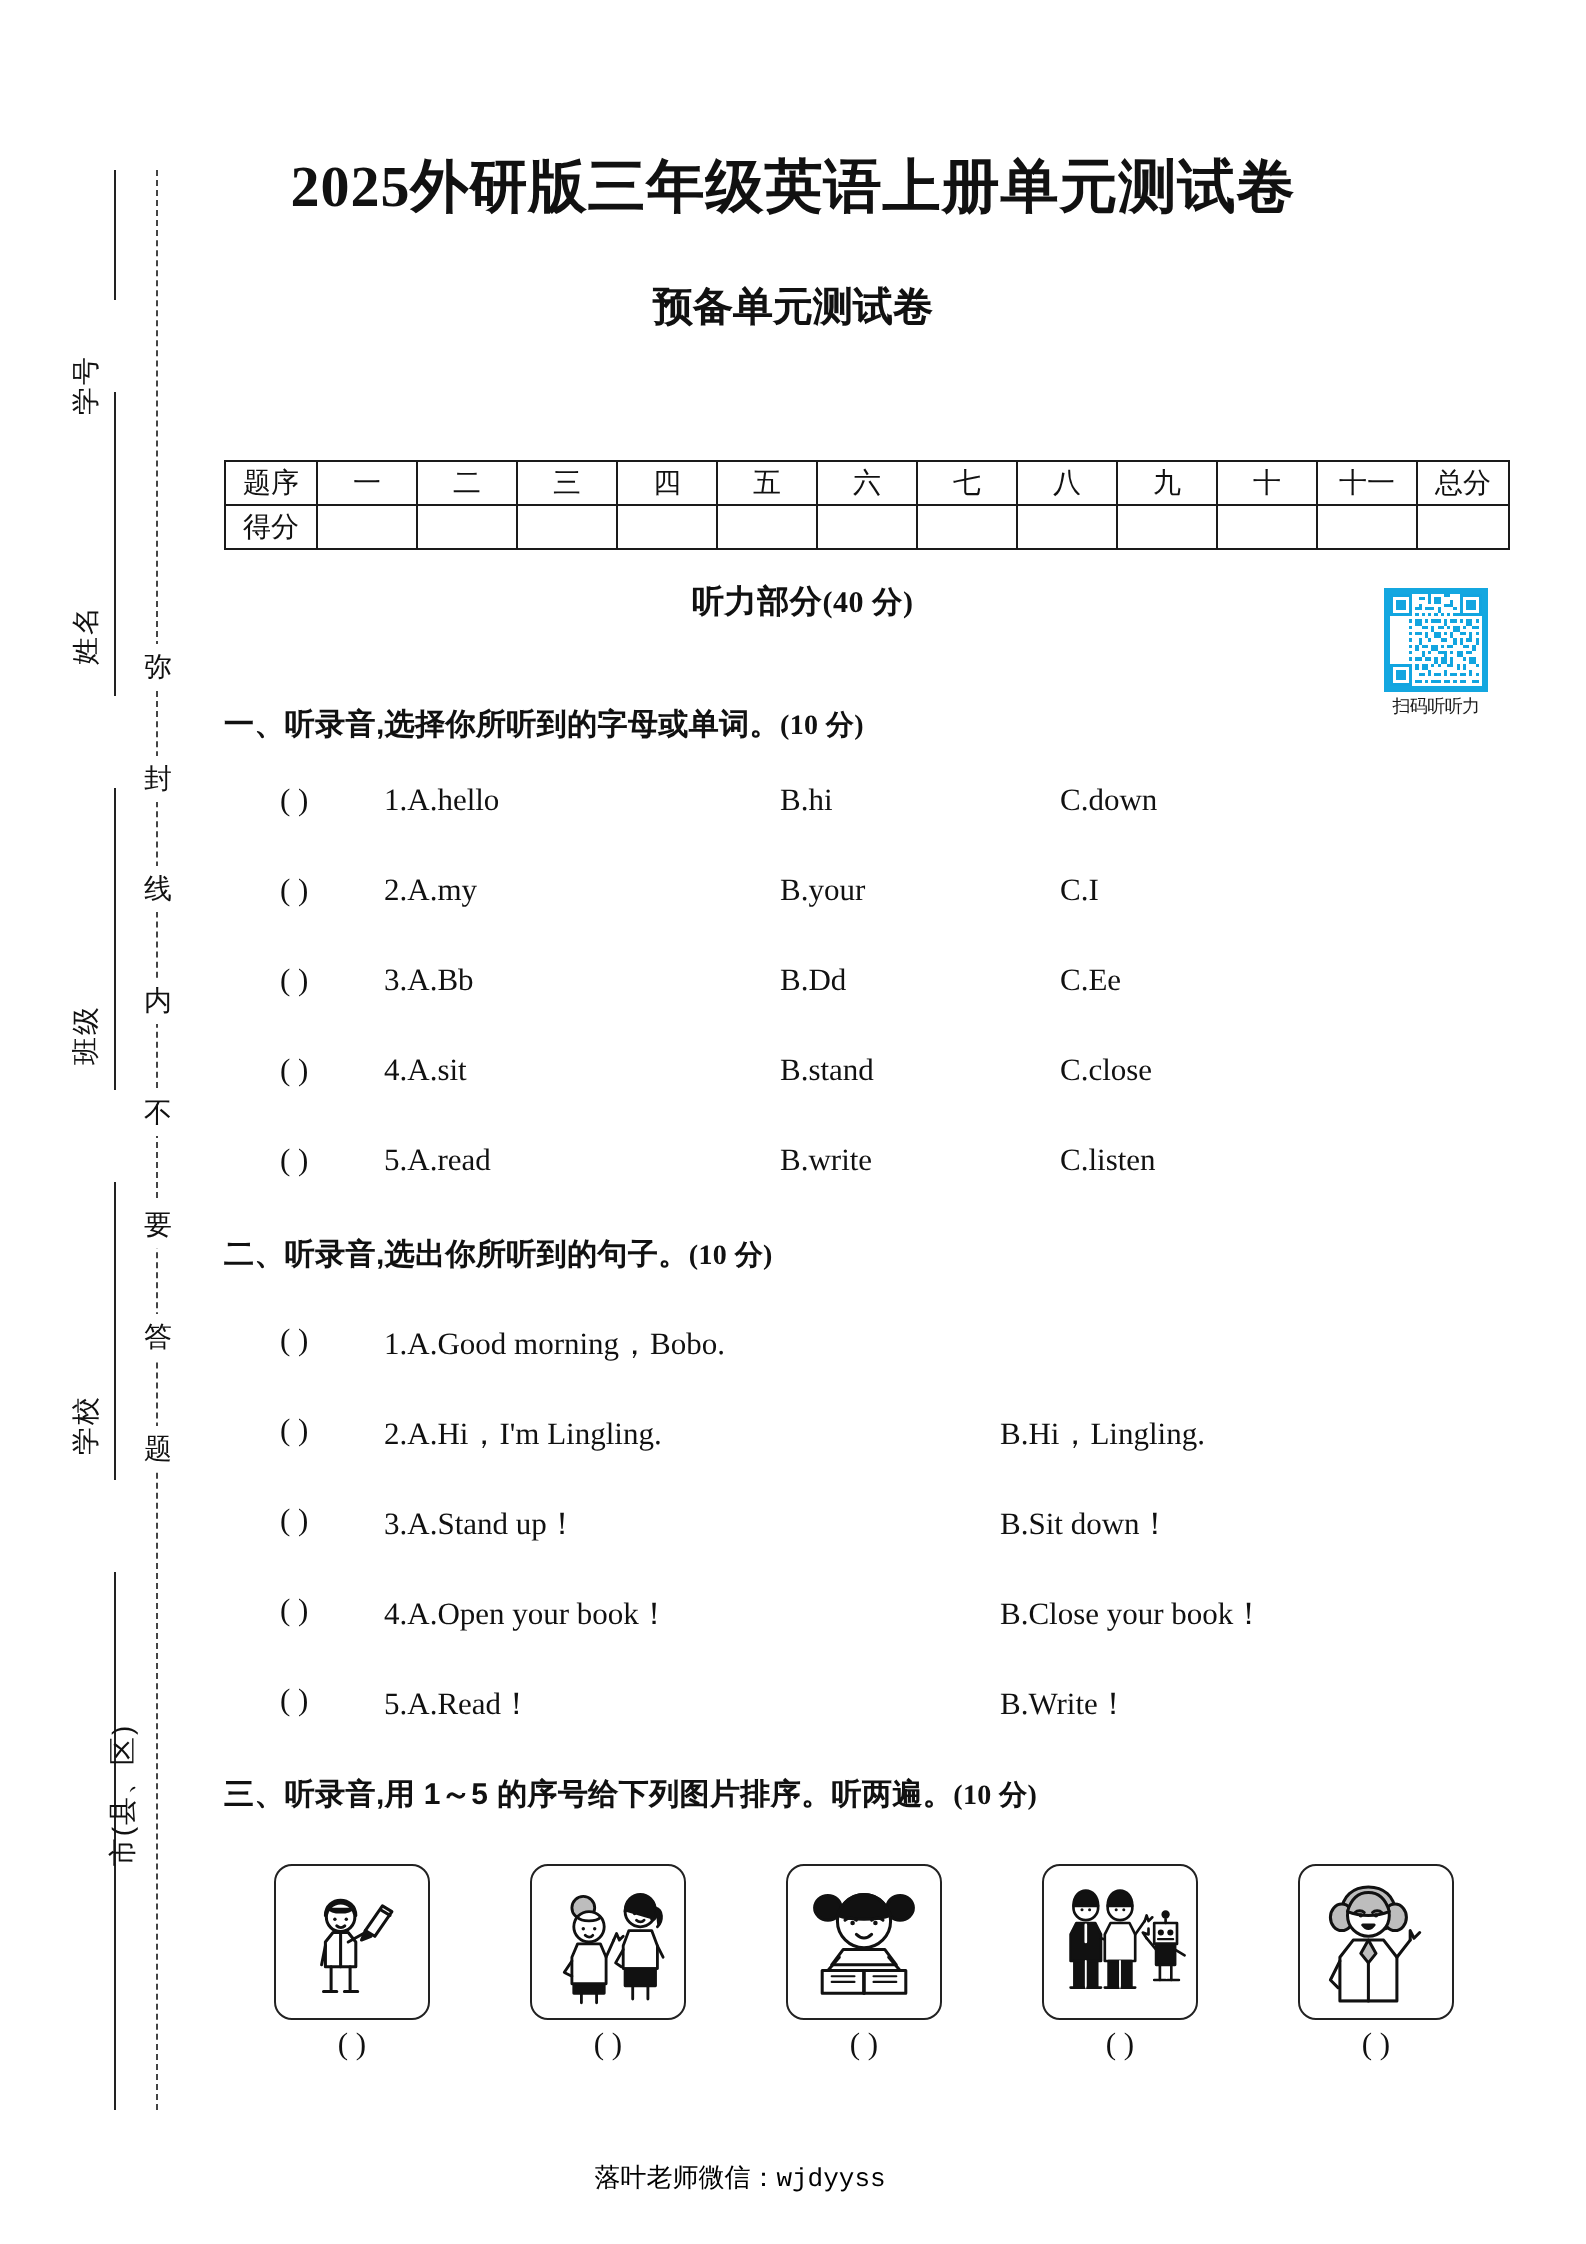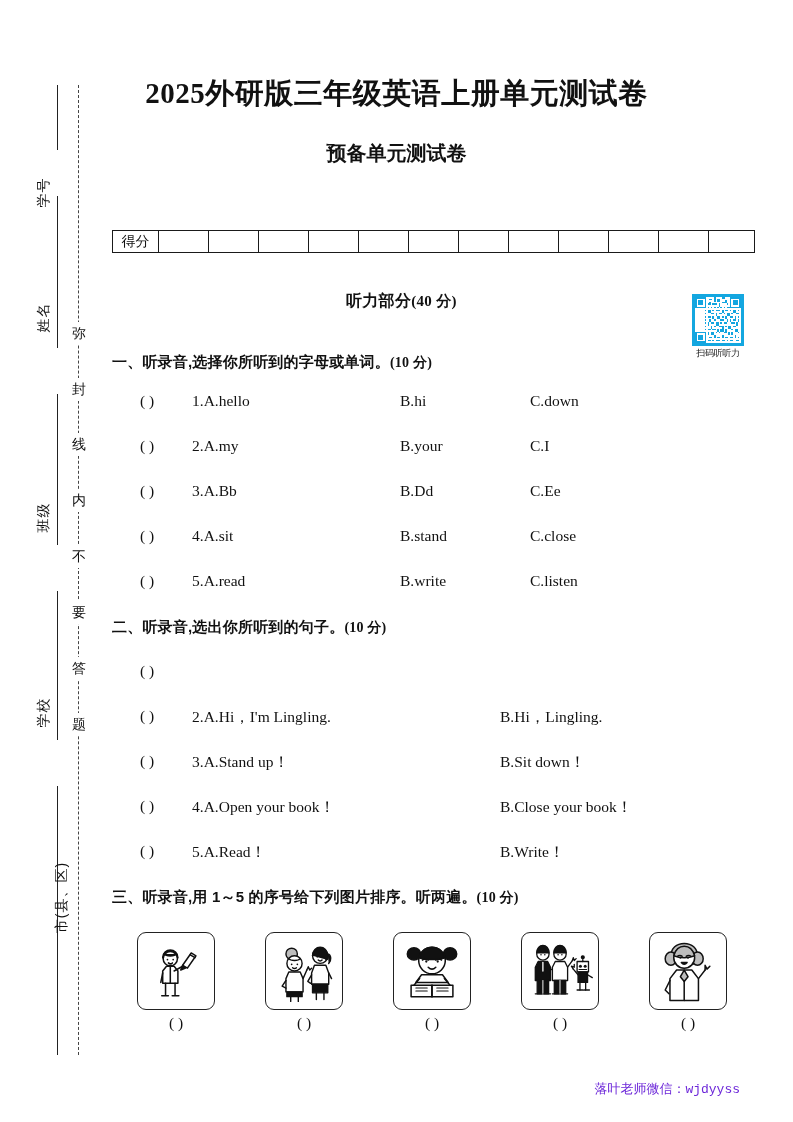--- a/index.html
+++ b/index.html
@@ -200,21 +200,21 @@
     height: 22px;
     font-size: 15.5px;
     font-family: "Liberation Serif", "DejaVu Serif", serif;
     white-space: nowrap;
   }
   .q-paren {
     display: inline-block;
     width: 52px;
   }
   .sec1 .col-a { position: absolute; left: 52px; }
-  .sec1 .col-b { position: absolute; left: 260px; text-align: center; }
+  .sec1 .col-b { position: absolute; left: 250px; text-align: center; }
   .sec1 .col-c { position: absolute; left: 390px; }
   .sec2 .col-a { position: absolute; left: 52px; }
   .sec2 .col-b { position: absolute; left: 360px; }
 
   
   .pic-row {
     position: absolute;
     left: 137px;
     top: 932px;
     width: 590px;
@@ -247,23 +247,23 @@
     font-size: 15.5px;
     font-family: "Liberation Serif", "DejaVu Serif", serif;
   }
 
   
   .footer-note {
     position: absolute;
     left: 0;
     top: 1080px;
     width: 740px;
-    text-align: right;
+    text-align: center;
     font-size: 13px;
-    color: #6d28d9;
+    color: #000000;
     font-family: "Liberation Sans", "DejaVu Sans", sans-serif;
   }
   .footer-note .wx {
     font-family: "Liberation Mono", "DejaVu Sans Mono", monospace;
     font-size: 13px;
   }
 </style>
 </head>
 <body>
 
@@ -303,20 +303,35 @@
   <div class="seal-note" style="top:601px;">要</div>
   <div class="seal-note" style="top:657px;">答</div>
   <div class="seal-note" style="top:713px;">题</div>
 
   <div class="main-title">2025外研版三年级英语上册单元测试卷</div>
   <div class="sub-title">预备单元测试卷</div>
 
 
   <table class="score-table">
     <tbody>
+      <tr>
+        <td class="head-label">题序</td>
+        <td class="num-col">一</td>
+        <td class="num-col">二</td>
+        <td class="num-col">三</td>
+        <td class="num-col">四</td>
+        <td class="num-col">五</td>
+        <td class="num-col">六</td>
+        <td class="num-col">七</td>
+        <td class="num-col">八</td>
+        <td class="num-col">九</td>
+        <td class="num-col">十</td>
+        <td class="num-col">十一</td>
+        <td class="total-col">总分</td>
+      </tr>
       <tr>
         <td class="head-label">得分</td>
         <td class="num-col"></td>
         <td class="num-col"></td>
         <td class="num-col"></td>
         <td class="num-col"></td>
         <td class="num-col"></td>
         <td class="num-col"></td>
         <td class="num-col"></td>
         <td class="num-col"></td>
@@ -406,20 +421,21 @@
     <span class="col-b">B.write</span>
     <span class="col-c">C.listen</span>
   </div>
 
   <div class="q-heading" style="top:618px;">
     <span>二、听录音,选出你所听到的句子。</span><span class="pts">(10 分)</span>
   </div>
 
   <div class="q-row sec2" style="top:662px;">
     <span class="q-paren">(      )</span>
+    <span class="col-a"><span>1.</span><span>A.Good morning，Bobo.</span></span>
   </div>
   <div class="q-row sec2" style="top:707px;">
     <span class="q-paren">(      )</span>
     <span class="col-a"><span>2.</span><span>A.Hi，I'm Lingling.</span></span>
     <span class="col-b">B.Hi，Lingling.</span>
   </div>
   <div class="q-row sec2" style="top:752px;">
     <span class="q-paren">(      )</span>
     <span class="col-a"><span>3.</span><span>A.Stand up！</span></span>
     <span class="col-b">B.Sit down！</span>

